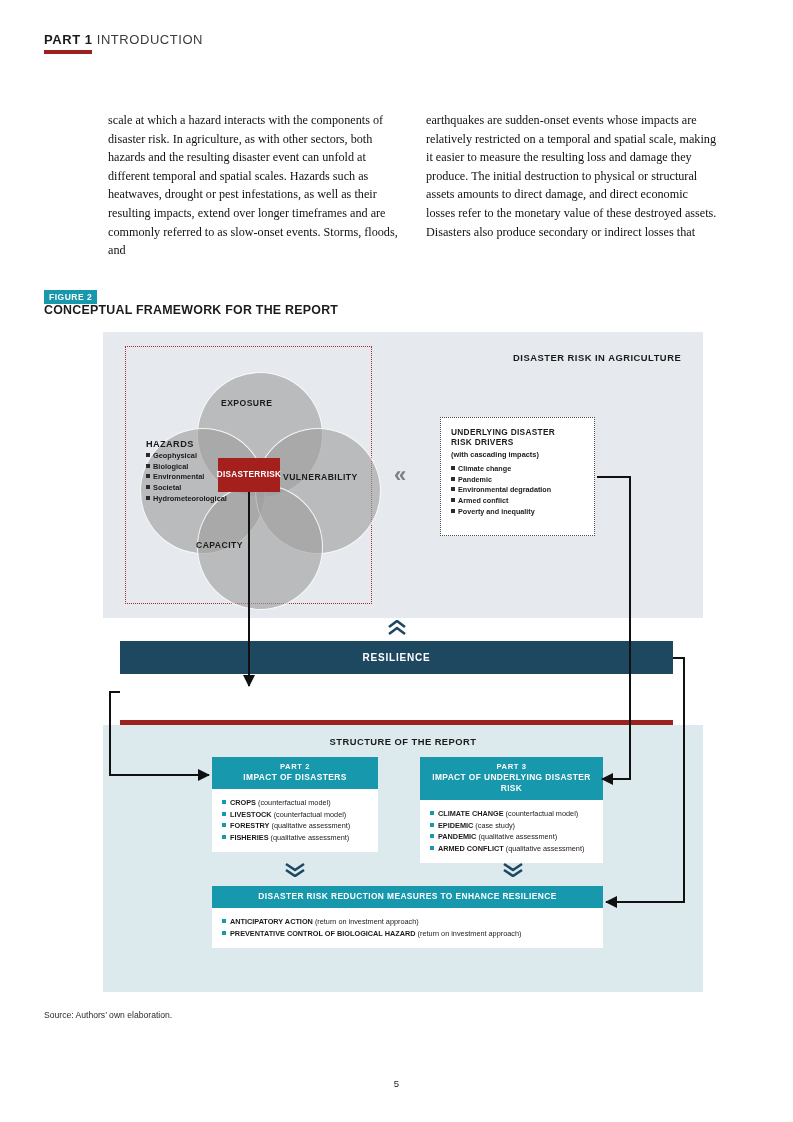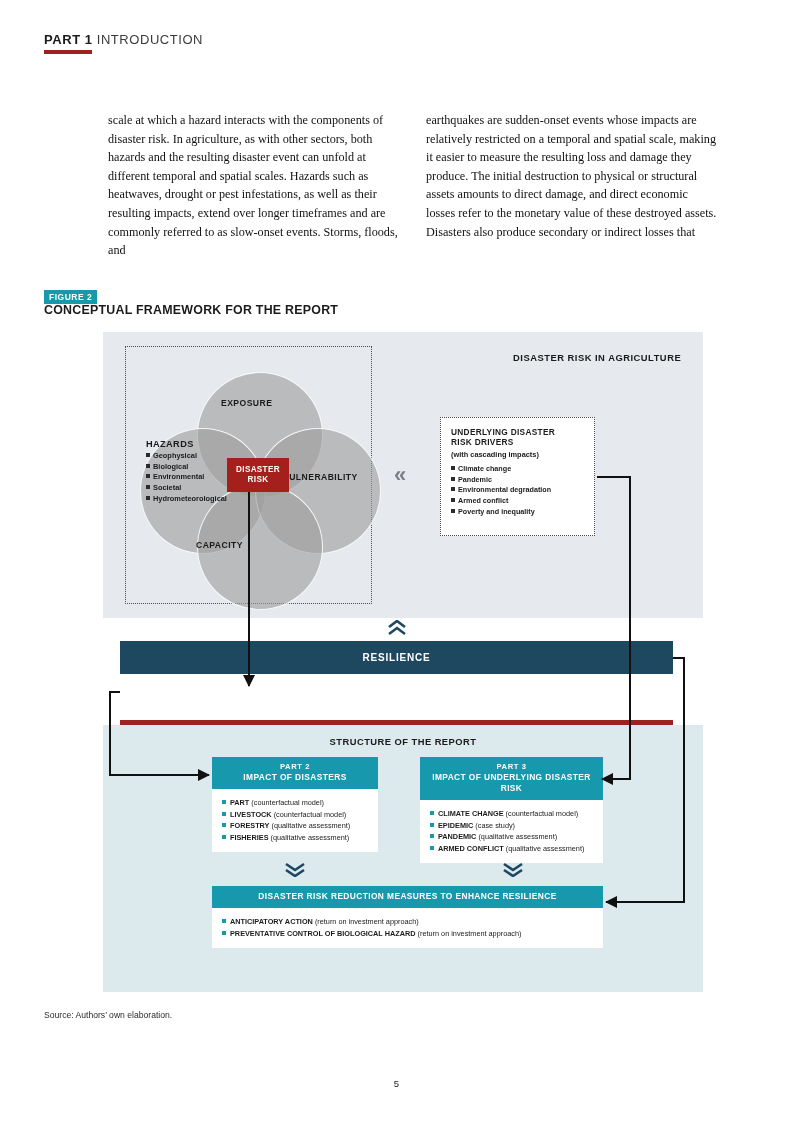--- a/index.html
+++ b/index.html
@@ -50,22 +50,22 @@
   .lbl-capacity { left:196px; top:540px; }
 
   .hazards-blk { position:absolute; left:146px; top:439px; }
   .hazards-blk .h { font-size:9.2px; font-weight:bold; letter-spacing:.4px; color:#1b1b1b; }
   .hazards-blk ul { list-style:none; margin-top:2px; }
   .hazards-blk li { font-size:7.4px; font-weight:bold; color:#1b1b1b; line-height:1.45; }
   .sq { display:inline-block; width:4px; height:4px; background:#2b2b2b; margin-right:3px; vertical-align:1px; }
 
   .disaster-risk { position:absolute; left:218px; top:458px; width:62px; height:34px;
                    background:#a51f1d; color:#fff; font-size:8.2px; font-weight:bold;
-                   letter-spacing:.3px; display:flex; flex-direction:column;
-                   align-items:center; justify-content:center; line-height:1.2; text-align:center;margin-left:9px; }
+                   letter-spacing:.3px; display:flex; flex-direction:row;
+                   align-items:center; justify-content:center; line-height:1.2; text-align:center; }
 
   
   .dria { position:absolute; left:513px; top:352px; font-size:9.4px; font-weight:bold;
           letter-spacing:.5px; color:#1b1b1b; }
 
   
   .chev-left { position:absolute; left:394px; top:462px; color:#7b7f85; font-size:22px; font-weight:bold; }
 
   
   .drivers { position:absolute; left:440px; top:417px; width:155px; height:119px;
@@ -191,21 +191,21 @@
   <div class="struct">
     <div class="struct-title">STRUCTURE OF THE REPORT</div>
   </div>
 
   <div class="partbox p2">
     <div class="part-hd">
       <div class="n">PART 2</div>
       <div>IMPACT OF DISASTERS</div>
     </div>
     <div class="part-body">
-      <li><span class="sqt"></span><b>PART</b> <span>(counterfactual model)</span></li>
+      <li><span class="sqt"></span><b>CROPS</b> <span>(counterfactual model)</span></li>
       <li><span class="sqt"></span><b>LIVESTOCK</b> <span>(counterfactual model)</span></li>
       <li><span class="sqt"></span><b>FORESTRY</b> <span>(qualitative assessment)</span></li>
       <li><span class="sqt"></span><b>FISHERIES</b> <span>(qualitative assessment)</span></li>
     </div>
   </div>
 
   <div class="partbox p3">
     <div class="part-hd">
       <div class="n">PART 3</div>
       <div>IMPACT OF UNDERLYING DISASTER RISK</div>

